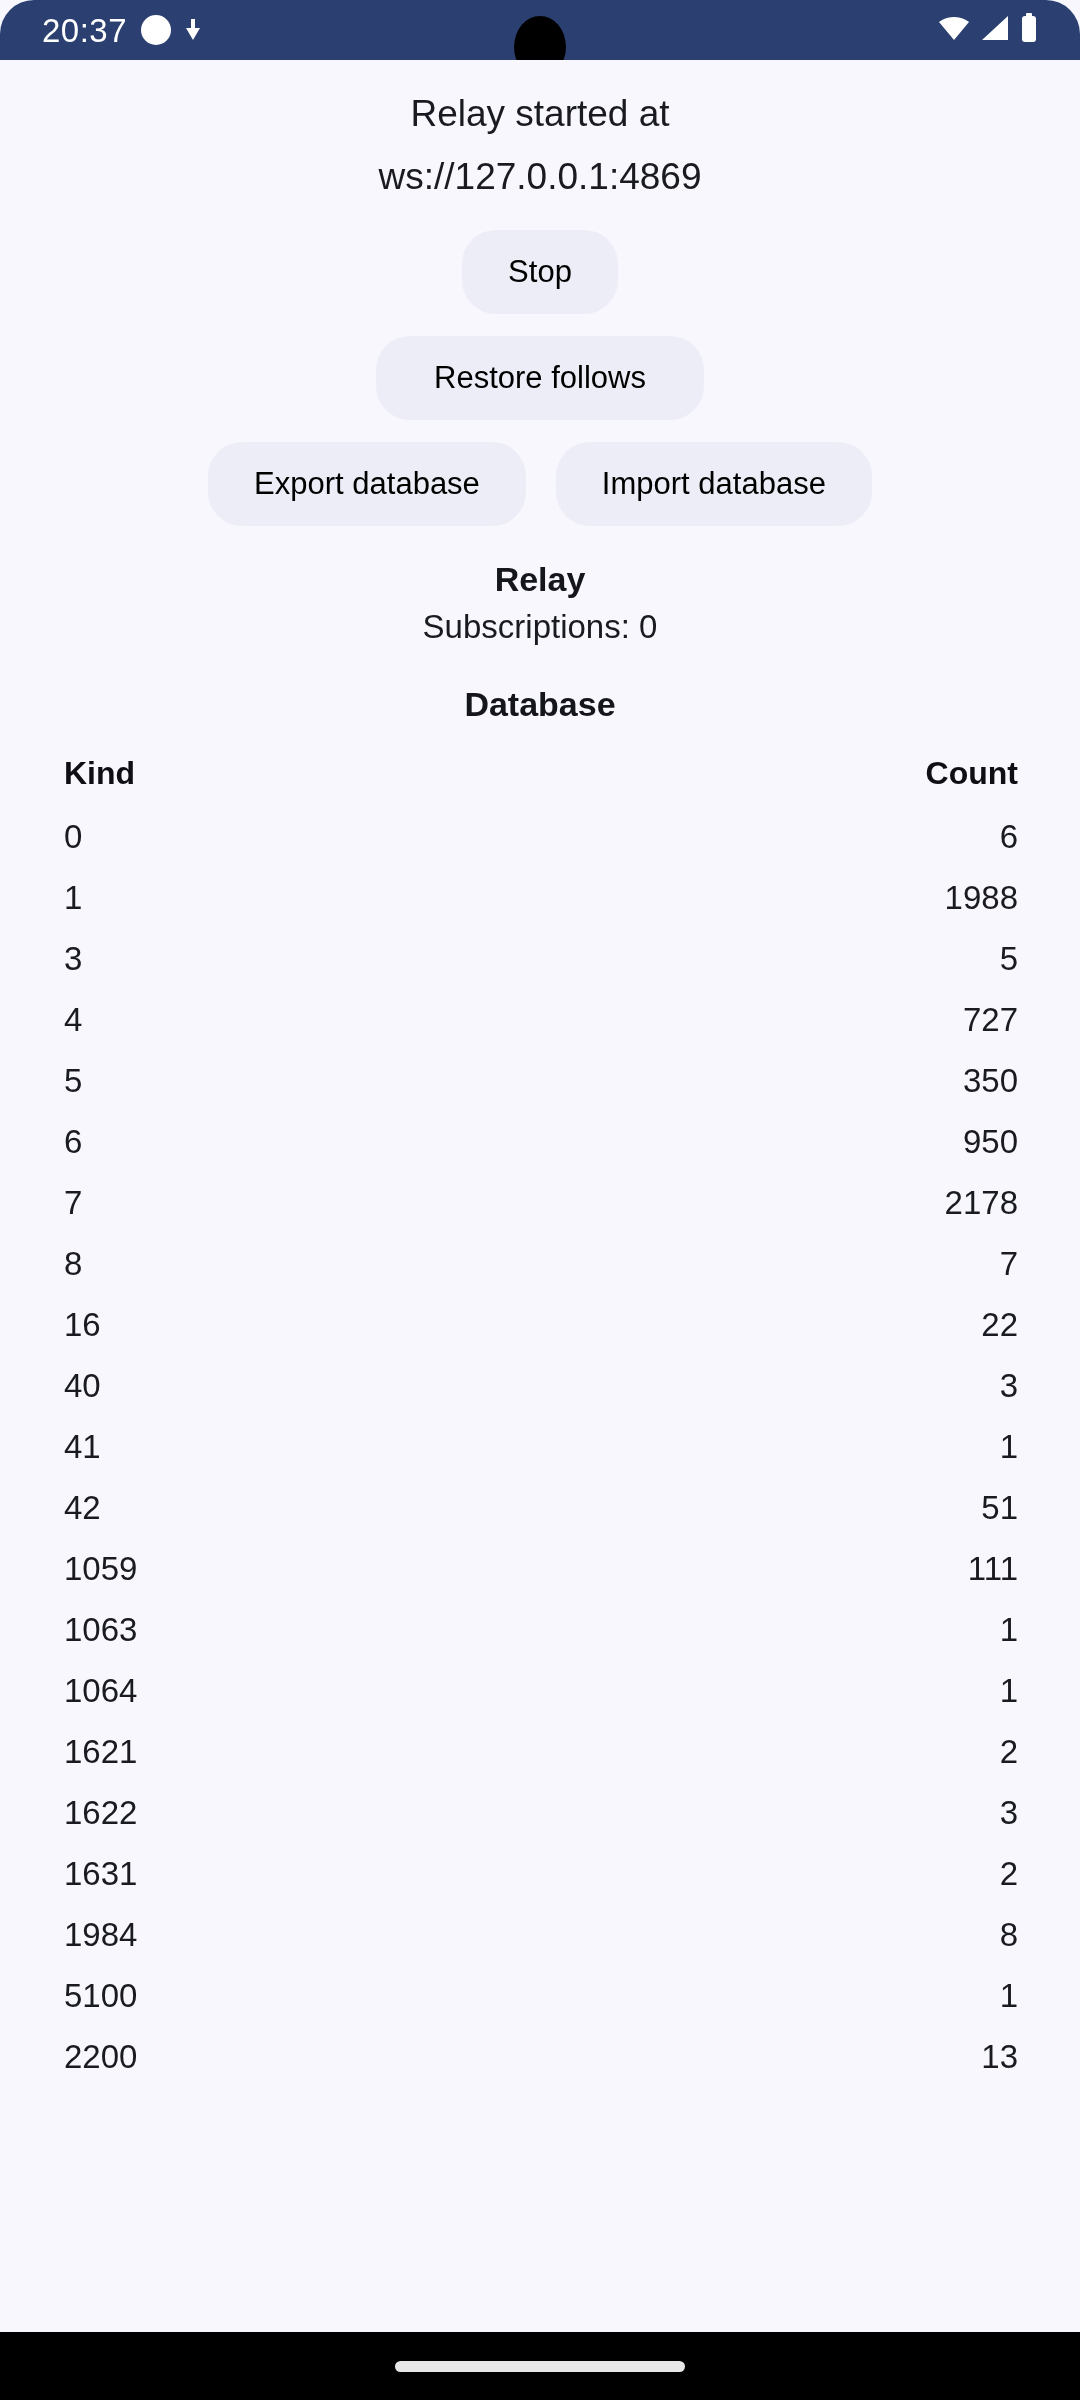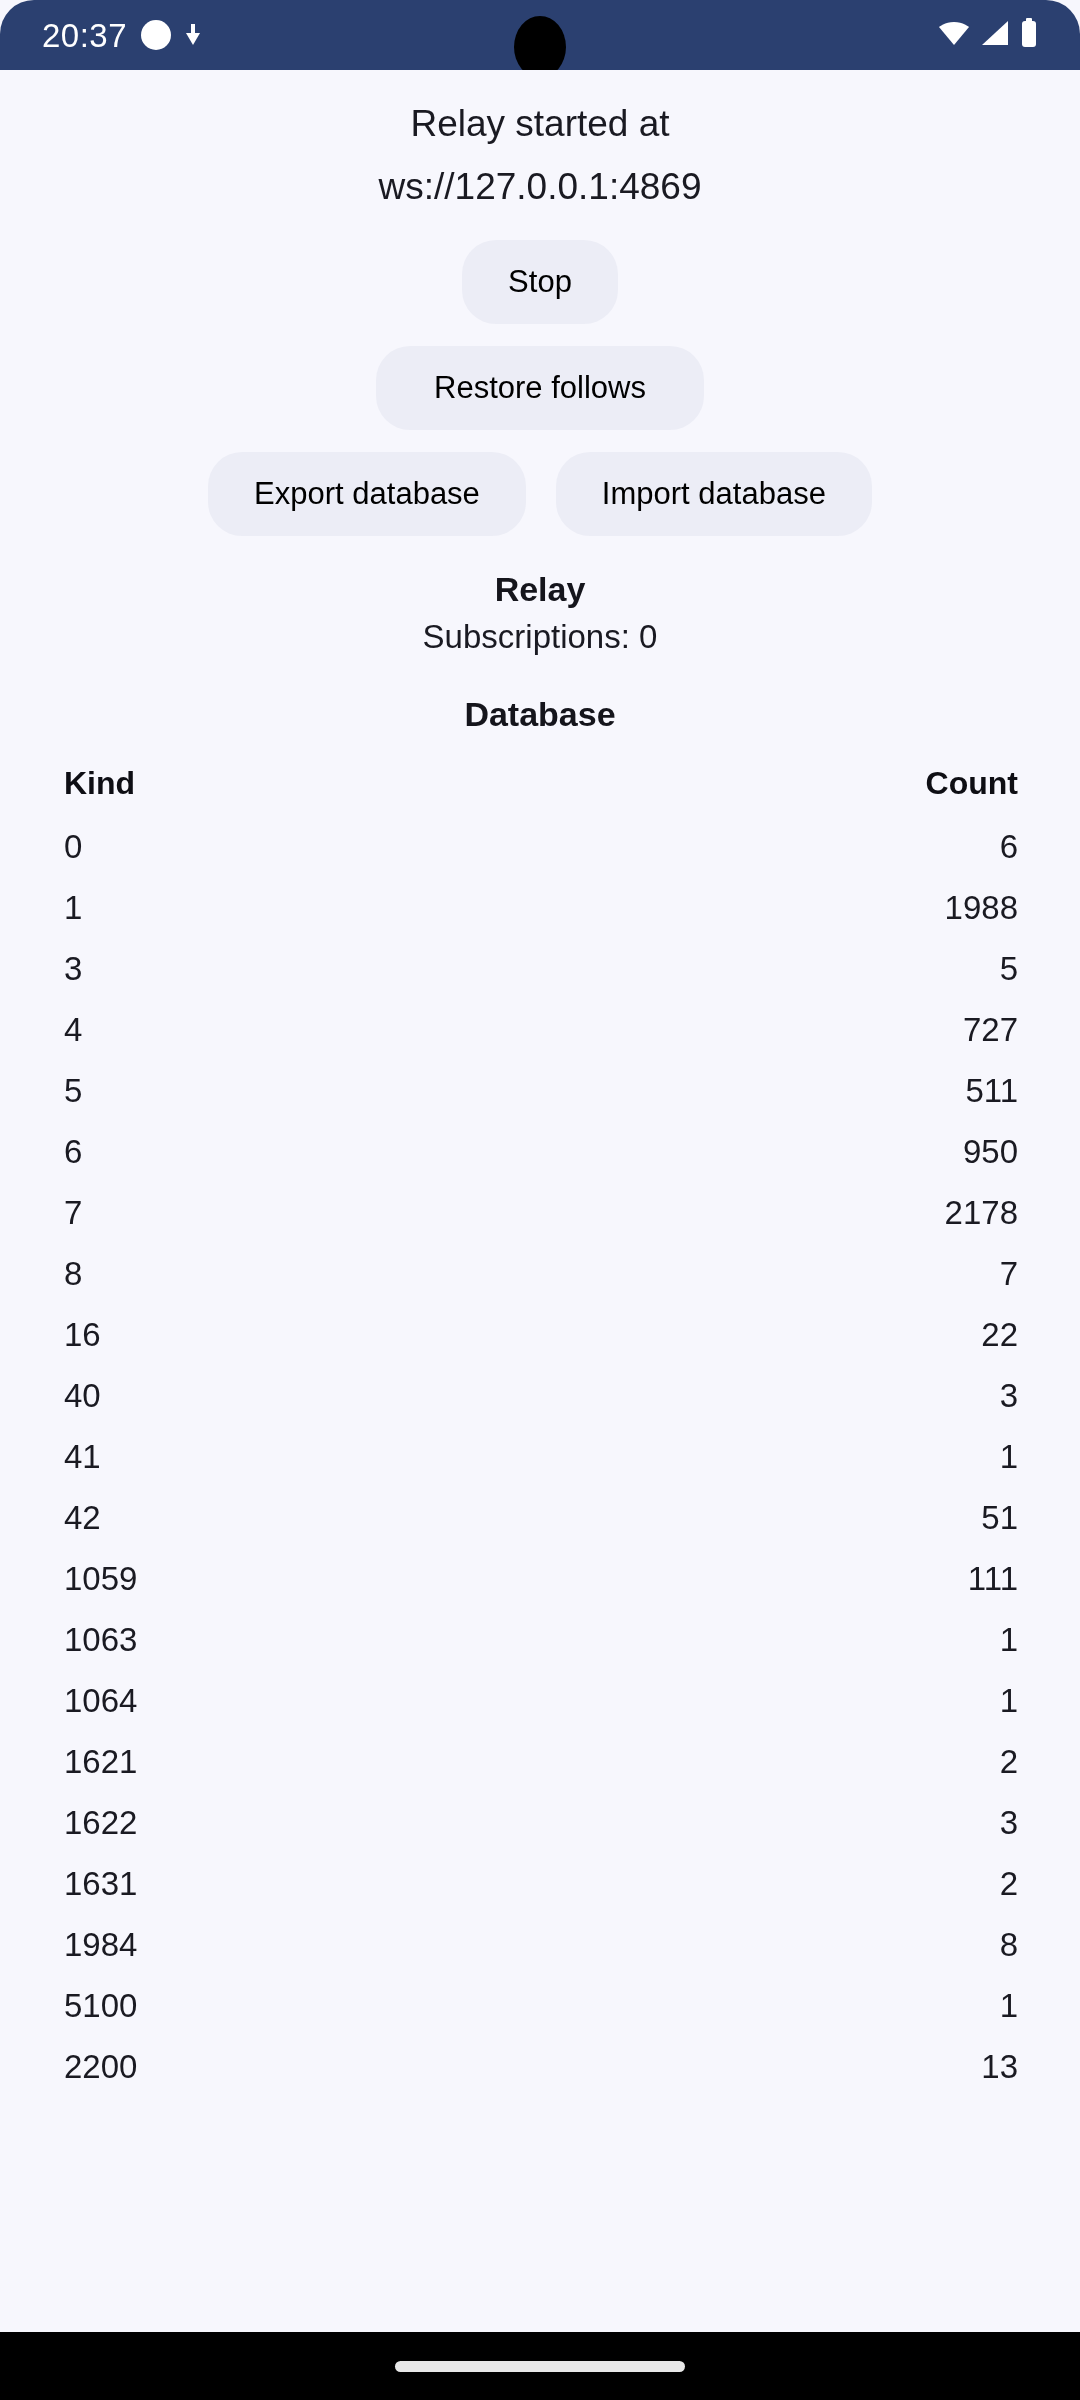--- a/index.html
+++ b/index.html
@@ -12,21 +12,21 @@
   .phone {
     position:relative;
     width:1080px; height:2400px;
     background:#F7F7FD;
     overflow:hidden;
   }
 
   
   .statusbar {
     position:relative;
-    height:70px;
+    height:60px;
     background:#2B4070;
     border-top-left-radius:34px;
     border-top-right-radius:34px;
     display:flex;
     align-items:center;
     padding:0 42px;
   }
   .sb-left {
     display:flex; align-items:center; gap:14px;
   }
@@ -229,21 +229,21 @@
           <div class="trow">
             <span class="kind">3</span>
             <span class="count">5</span>
           </div>
           <div class="trow">
             <span class="kind">4</span>
             <span class="count">727</span>
           </div>
           <div class="trow">
             <span class="kind">5</span>
-            <span class="count">511</span>
+            <span class="count">350</span>
           </div>
           <div class="trow">
             <span class="kind">6</span>
             <span class="count">950</span>
           </div>
           <div class="trow">
             <span class="kind">7</span>
             <span class="count">2178</span>
           </div>
           <div class="trow">

